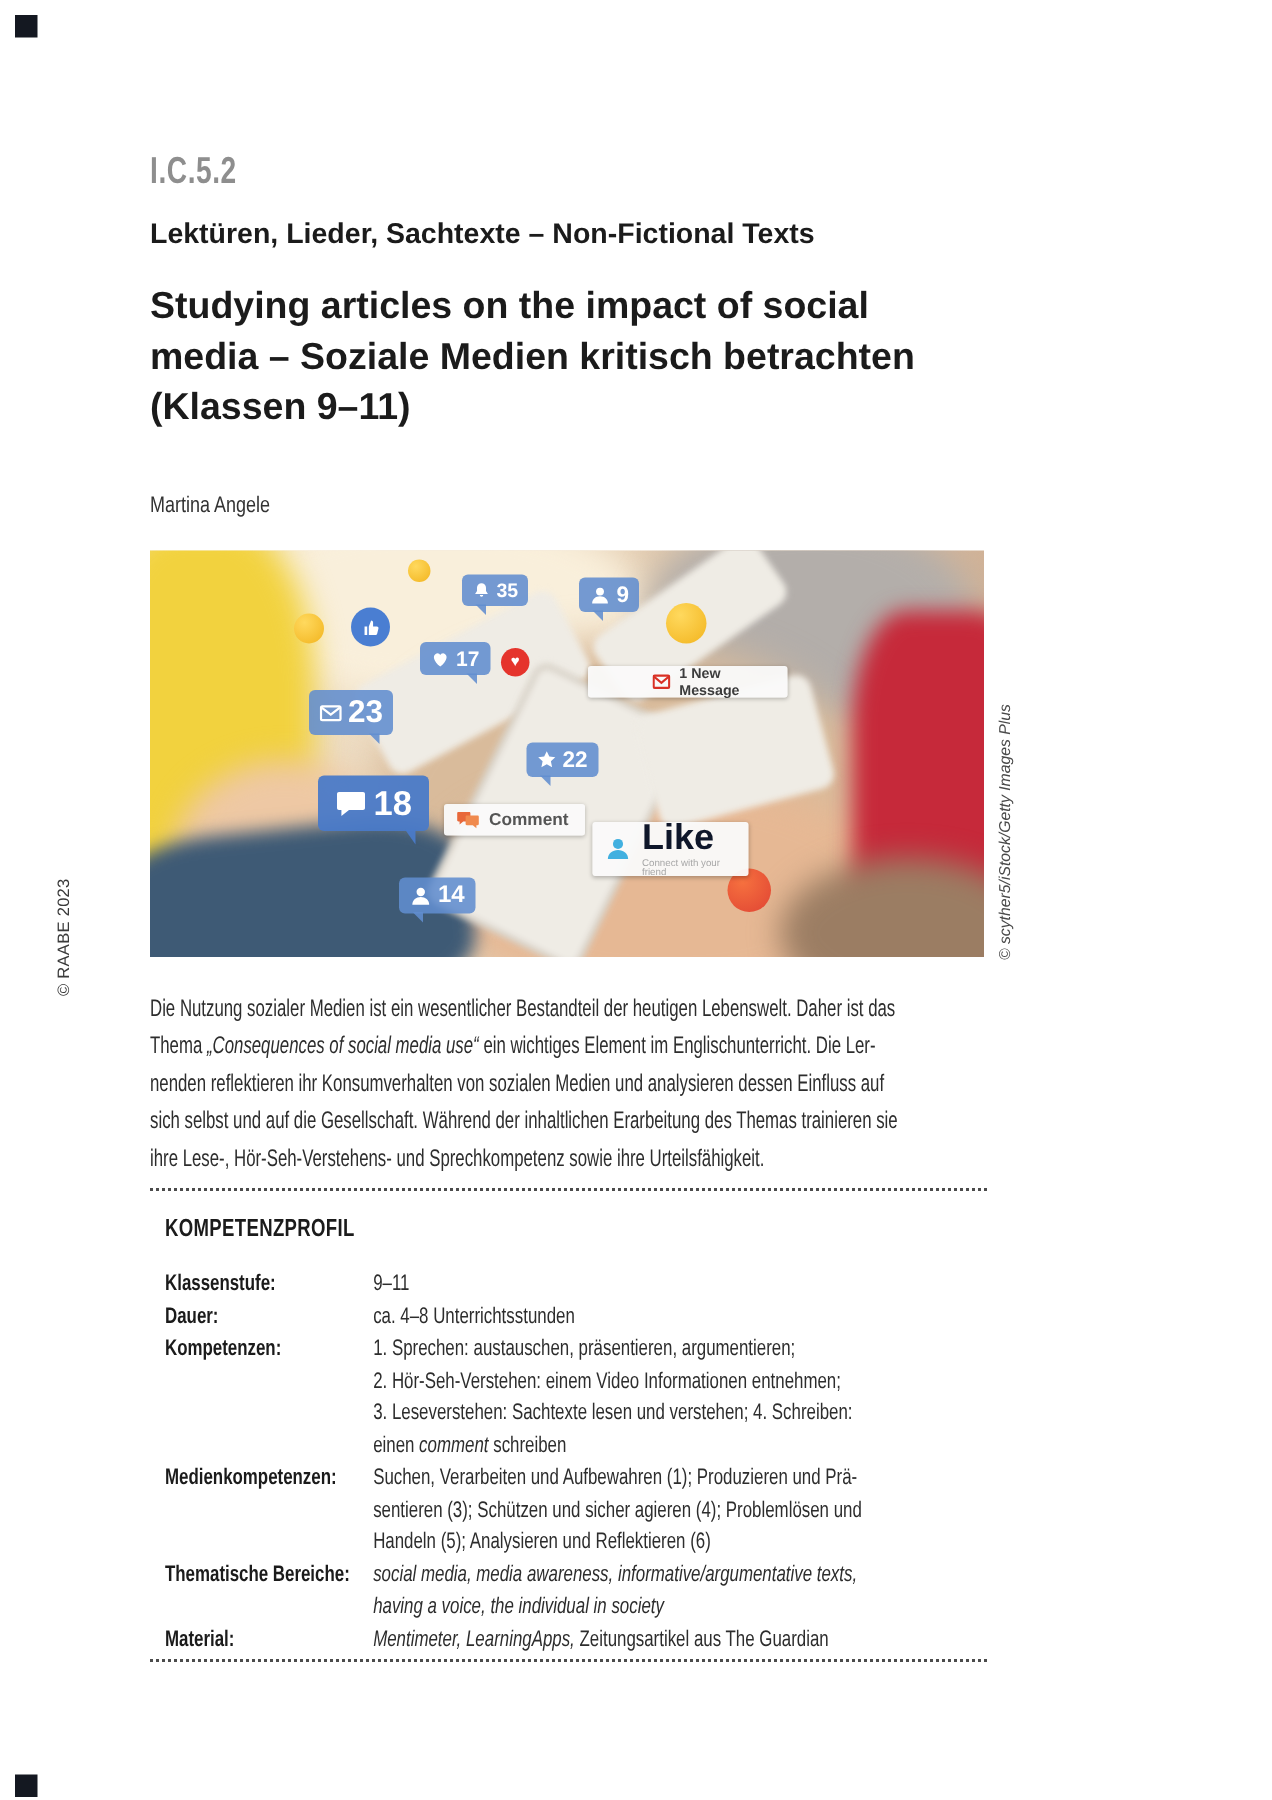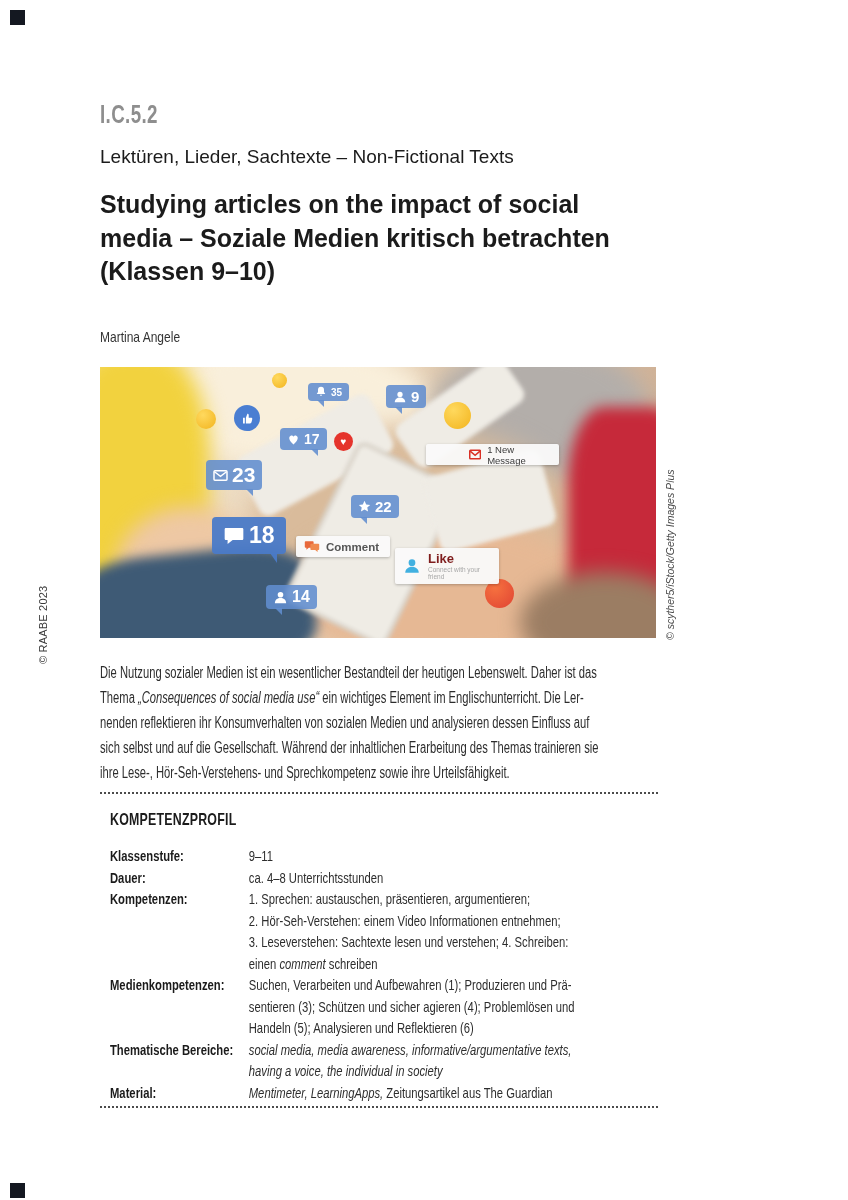--- a/index.html
+++ b/index.html
@@ -9,21 +9,21 @@
   .cx70{transform:scaleX(.70);transform-origin:0 0;}
   .cx75{transform:scaleX(.75);transform-origin:0 0;}
   .cx80{transform:scaleX(.80);transform-origin:0 0;}
   .cx85{transform:scaleX(.85);transform-origin:0 0;}
 
   .corner{position:absolute;left:10px;width:15px;height:15px;background:#141821;}
   .corner.top{top:10px;}
   .corner.bottom{top:1183px;}
 
   .code{left:100px;top:100px;font-size:25px;font-weight:bold;color:#8e8e8e;letter-spacing:.5px;}
-  .series{left:100px;top:146px;font-size:19px;font-weight:normal;color:#1b1b1b;}
+  .series{left:100px;top:146px;font-size:19px;font-weight:bold;color:#1b1b1b;}
   .title{left:100px;top:188px;width:640px;font-size:25px;line-height:33.5px;font-weight:bold;
          color:#1b1b1b;white-space:pre-line;margin:0;}
   .author{left:100px;top:328px;font-size:15px;color:#333;}
 
   
   .vtext{position:absolute;white-space:nowrap;transform:rotate(-90deg);transform-origin:0 0;}
   .raabe{left:37px;top:664px;font-size:11px;color:#3a3a3a;letter-spacing:.2px;}
   .credit{left:664px;top:640px;font-size:10.5px;font-style:italic;color:#4a4a4a;}
 
   
@@ -44,37 +44,37 @@
   .ph1{left:140px;top:55px;width:150px;height:66px;transform:rotate(-28deg);}
   .ph2{left:295px;top:20px;width:130px;height:52px;transform:rotate(-35deg);}
   .ph3{left:215px;top:88px;width:106px;height:170px;transform:rotate(26deg);border:4px solid #d8d2c8;}
   .ph4{left:330px;top:95px;width:120px;height:78px;transform:rotate(-15deg);}
 
   .badge{position:absolute;display:flex;align-items:center;gap:4px;color:#fff;font-weight:bold;
          background:rgba(97,141,207,.88);border-radius:4px;padding:3px 7px;}
   .badge::after{content:"";position:absolute;bottom:-6px;left:9px;width:0;height:0;
          border:7px solid transparent;border-top-color:rgba(97,141,207,.88);border-bottom:0;border-right:0;}
   .badge.tail-r::after{left:auto;right:9px;border-right:0;border-left:7px solid transparent;}
-  .b-bell {left:208px;top:16px;font-size:10px;text-align:center;}
+  .b-bell {left:208px;top:16px;font-size:13px;text-align:center;}
   .b-user9{left:286px;top:18px;font-size:15px;}
   .b-heart{left:180px;top:61px;font-size:14px;}
   .b-mail {left:106px;top:93px;font-size:21px;}
   .b-star {left:251px;top:128px;font-size:15px;}
   .b-chat {left:112px;top:150px;font-size:23px;background:rgba(74,122,200,.95);padding:5px 11px;}
   .b-chat::after{border-top-color:rgba(74,122,200,.95);bottom:-9px;border-width:10px;}
   .b-user14{left:166px;top:218px;font-size:16px;}
 
   .whitebar{position:absolute;display:flex;align-items:center;gap:6px;background:rgba(250,250,250,.95);
             border-radius:2px;box-shadow:0 1px 3px rgba(0,0,0,.25);padding:0 8px;}
-  .msgbar{left:326px;top:77px;width:82px;height:21px;font-size:9.5px;font-weight:400;color:#3c3c3c;padding-left:43px;}
+  .msgbar{left:292px;top:77px;width:82px;height:21px;font-size:9.5px;font-weight:700;color:#3c3c3c;padding-left:43px;}
   .combar{left:196px;top:169px;width:78px;height:21px;font-size:11.5px;font-weight:600;color:#555;}
   .likecard{left:295px;top:181px;width:88px;height:36px;background:rgba(250,250,250,.95);border-radius:2px;
             box-shadow:0 1px 3px rgba(0,0,0,.25);position:absolute;display:flex;align-items:center;gap:7px;padding:0 8px;}
   .like-col{display:flex;flex-direction:column;line-height:1;}
-  .like-t{font-size:13px;font-weight:600;color:#7f1d1d;}
+  .like-t{font-size:24px;font-weight:600;color:#0f172a;}
   .like-s{font-size:6.5px;color:#a8a8a8;margin-top:2px;}
 
   .emoji{position:absolute;border-radius:50%;background:radial-gradient(circle at 35% 30%,#ffd95e,#f2b41e);}
   .e1{left:172px;top:6px;width:15px;height:15px;}
   .e2{left:96px;top:42px;width:20px;height:20px;}
   .e3{left:344px;top:35px;width:27px;height:27px;}
   .e4{left:385px;top:212px;width:29px;height:29px;background:radial-gradient(circle at 35% 30%,#f6713f,#e04433);}
   .thumbcircle{left:134px;top:38px;width:26px;height:26px;border-radius:50%;position:absolute;
                background:#4a7ed2;display:flex;align-items:center;justify-content:center;}
   .redheart{left:234px;top:65px;width:19px;height:19px;border-radius:50%;position:absolute;
@@ -106,21 +106,21 @@
 
 <div class="page">
 
   <div class="corner top"></div>
   <div class="corner bottom"></div>
 
   <div class="abs code cx75">I.C.5.2</div>
   <div class="abs series">Lektüren, Lieder, Sachtexte – Non-Fictional Texts</div>
   <h1 class="abs title">Studying articles on the impact of social
 media – Soziale Medien kritisch betrachten
-(Klassen 9–10)</h1>
+(Klassen 9–11)</h1>
   <div class="abs author cx80">Martina Angele</div>
 
   <div class="abs photo">
     <div class="blob b-cream"></div>
     <div class="blob b-graytr"></div>
     <div class="blob b-yellow"></div>
     <div class="blob b-tan"></div>
     <div class="blob b-skinl"></div>
     <div class="blob b-skinc"></div>
     <div class="blob b-red"></div>

